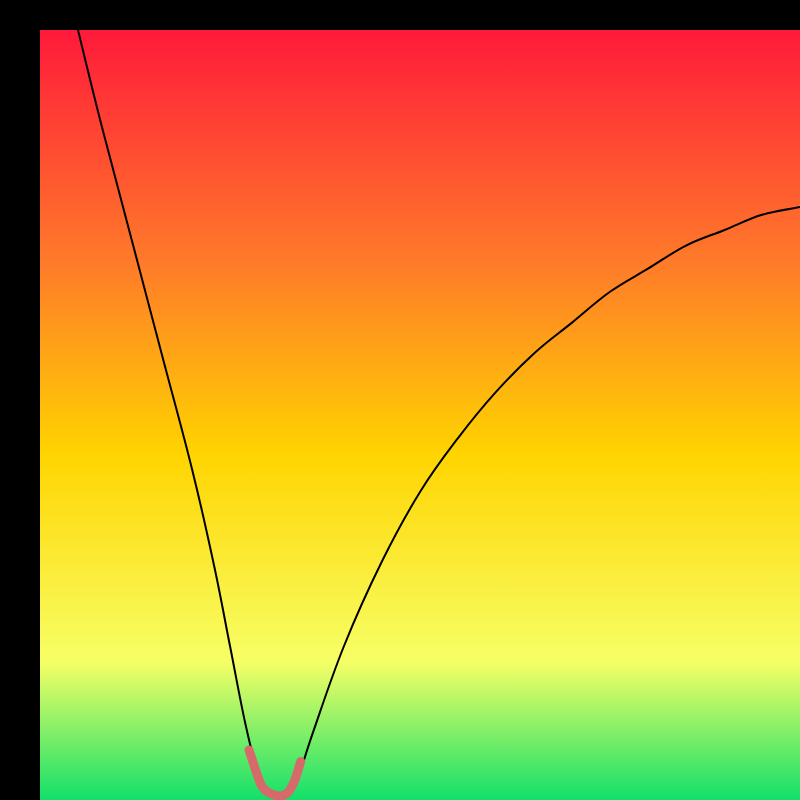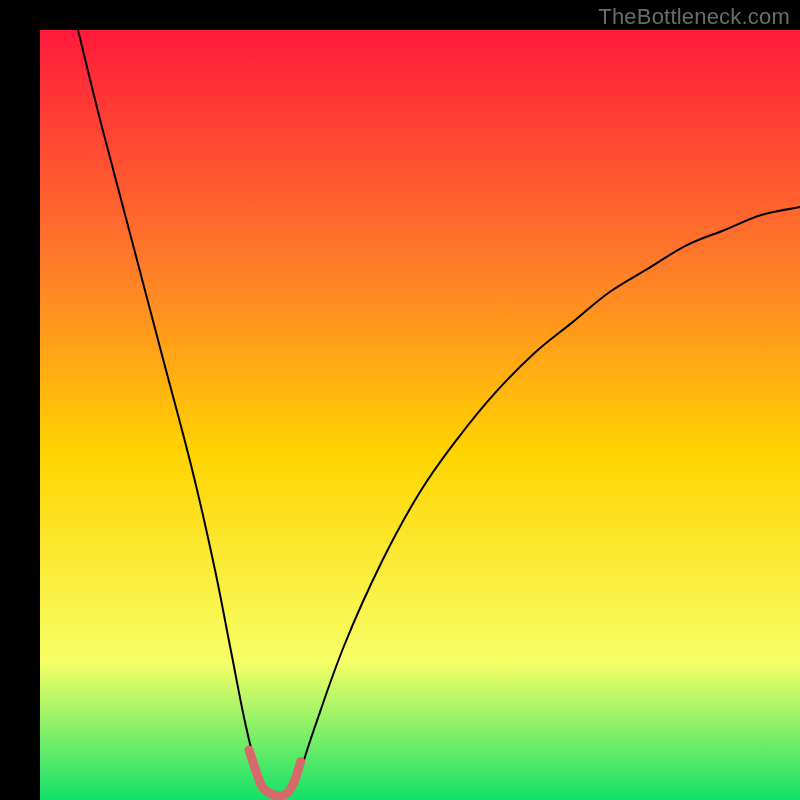--- a/index.html
+++ b/index.html
@@ -37,21 +37,20 @@
     height: 770px;
   }
   svg {
     display: block;
   }
 </style>
 </head>
 <body>
 
 <div class="frame">
-  <div class="watermark">TheBottleneck.com</div>
 
   <div class="plot">
     <svg id="chart-svg" width="760" height="770" viewBox="0 0 760 770">
       <defs>
         <linearGradient id="bg-grad" x1="0" y1="0" x2="0" y2="1">
           <stop id="g0" offset="0%" stop-color="#ff1a3a"></stop>
           <stop id="g1" offset="30%" stop-color="#ff7a2a"></stop>
           <stop id="g2" offset="55%" stop-color="#ffd400"></stop>
           <stop id="g3" offset="82%" stop-color="#f7ff66"></stop>
           <stop id="g4" offset="100%" stop-color="#12e06a"></stop>

